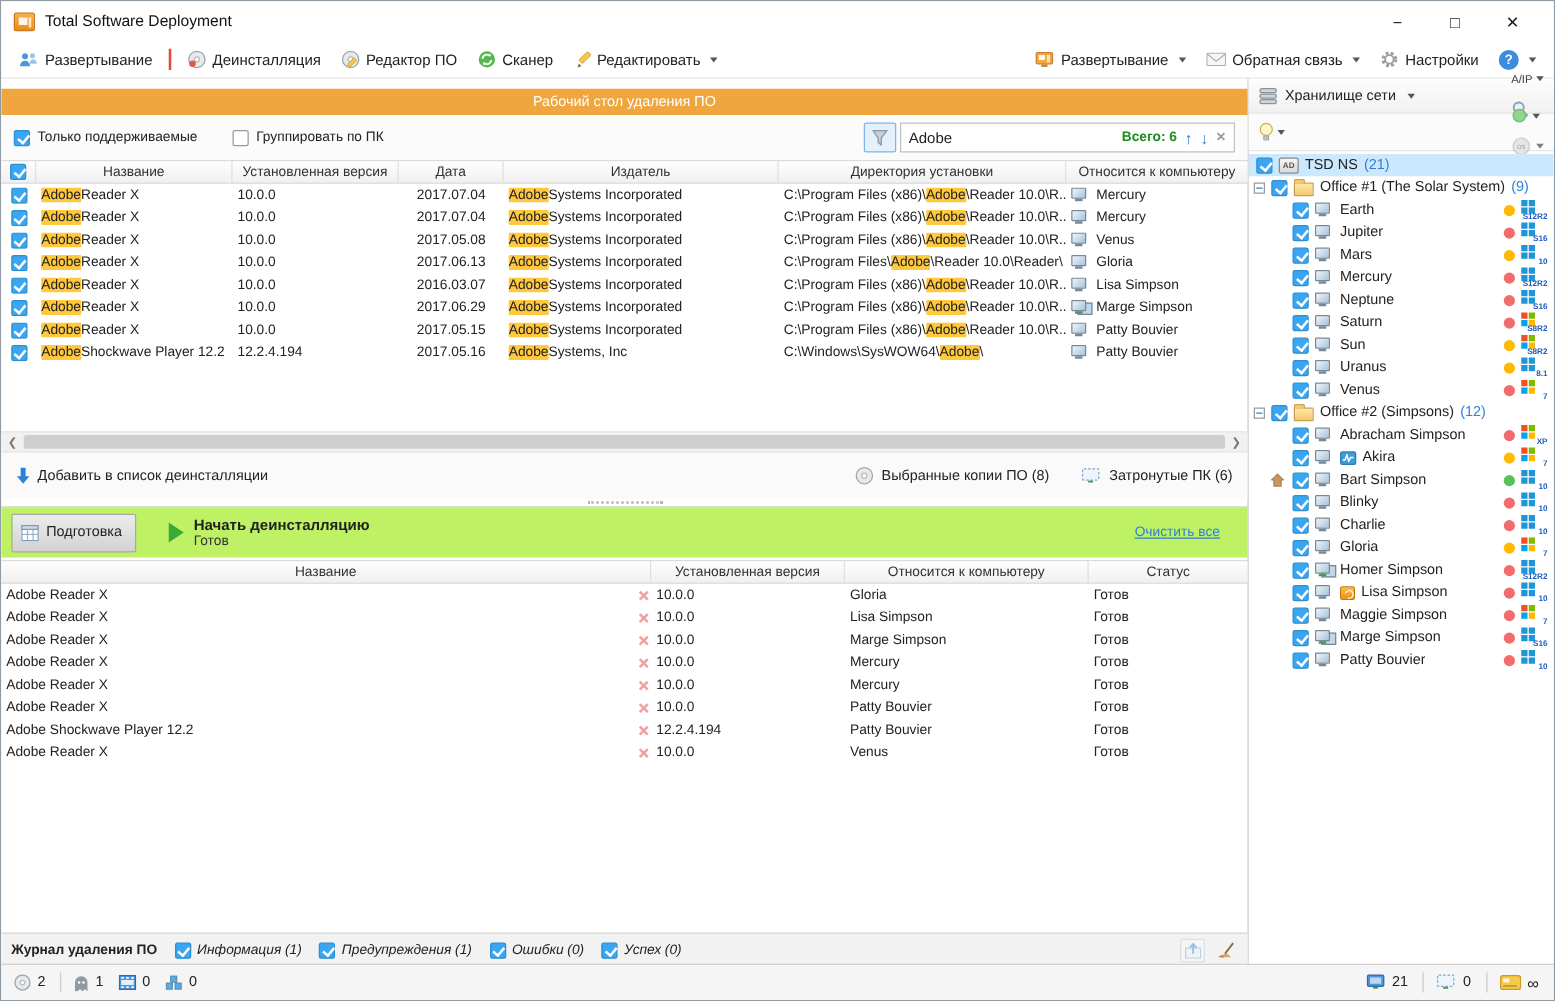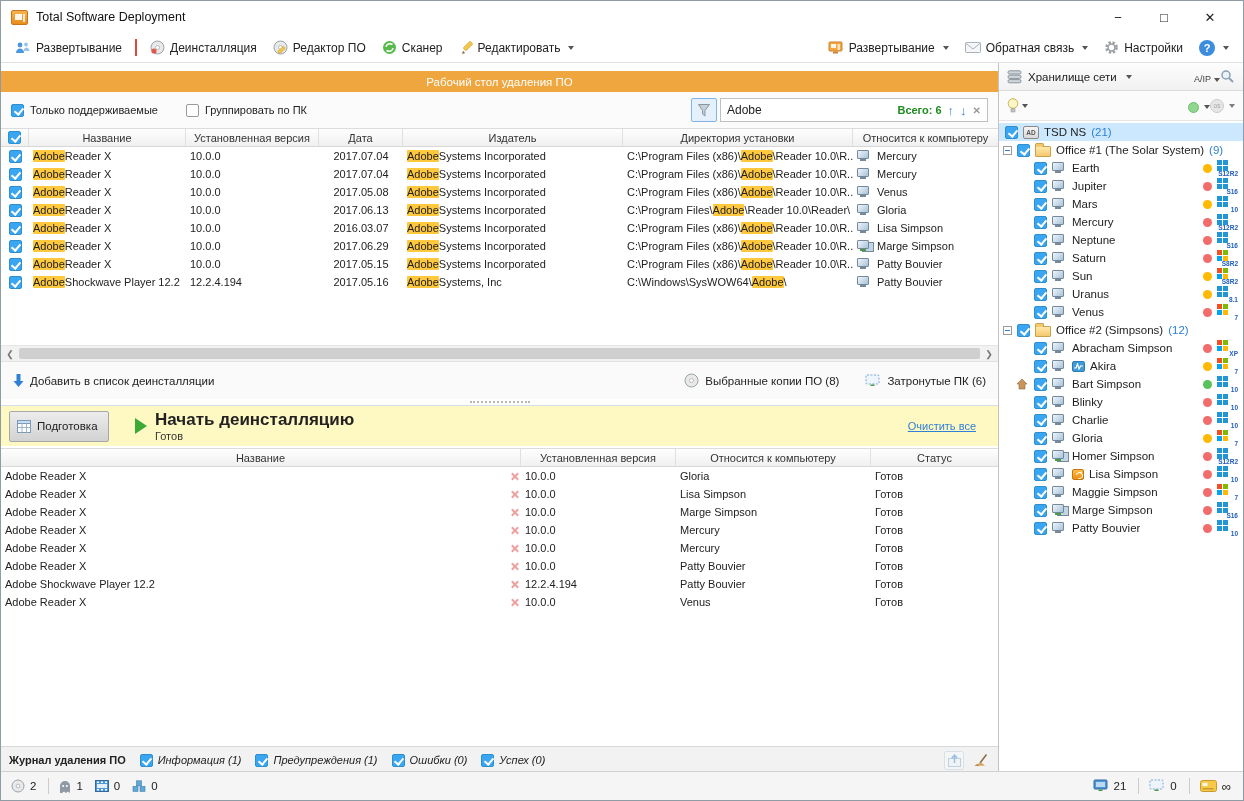--- a/index.html
+++ b/index.html
@@ -82,27 +82,27 @@
   
   .actionbar{position:absolute;top:298px;left:0;right:0;height:38px;background:#fafafa;border-top:1px solid #e2e2e2;
     display:flex;align-items:center;padding:0 12px;gap:6px;}
   .abtn{display:flex;align-items:center;gap:6px;color:#222;font-size:11.5px;}
   .ab-right{margin-left:auto;display:flex;gap:26px;}
 
   .splitter{position:absolute;top:336px;left:0;right:0;height:6px;display:flex;align-items:center;justify-content:center;}
   .splitter i{display:block;width:60px;border-top:2px dotted #b5b5b5;}
 
   
-  .preparebar{position:absolute;top:342px;left:0;right:0;height:41px;background:#fef9c3;border-top:1px solid #d7dee6;
+  .preparebar{position:absolute;top:342px;left:0;right:0;height:41px;background:#bef264;border-top:1px solid #d7dee6;
     display:flex;align-items:center;padding:0 8px;}
   .prepbtn{width:100px;height:31px;background:linear-gradient(#ececec,#d2d2d2);border:1px solid #a8a8a8;border-radius:2px;
     display:flex;align-items:center;gap:6px;padding:0 7px;font-size:11.5px;}
   .playwrap{display:flex;align-items:center;gap:8px;margin-left:26px;}
   .playtri{width:0;height:0;border-top:8px solid transparent;border-bottom:8px solid transparent;border-left:12px solid #3BAA35;}
-  .starttxt b{display:block;font-size:17px;}
+  .starttxt b{display:block;font-size:12px;}
   .starttxt span{font-size:11px;color:#333;}
   .clearall{margin-left:auto;margin-right:14px;color:#2F81D6;text-decoration:underline;}
 
   
   .qhead{position:absolute;top:385px;left:0;right:0;height:19px;display:flex;
     background:linear-gradient(#fefefe,#f0f0f0);border-top:1px solid #dcdcdc;border-bottom:1px solid #d8d8d8;}
   .q-name{width:520px;flex:none;}
   .q-ver{width:155px;flex:none;}
   .q-comp{width:195px;flex:none;}
   .q-status{flex:1;}
@@ -127,21 +127,21 @@
   .statusbar{position:absolute;bottom:0;left:0;right:0;height:29px;background:#f5f5f5;border-top:1px solid #d0d0d0;
     display:flex;align-items:center;padding:0 10px;}
   .sbitem{display:flex;align-items:center;gap:5px;margin-right:12px;font-size:11.5px;}
   .sbsep{width:1px;height:16px;background:#ccc;margin:0 10px 0 0;}
   .sbright{margin-left:auto;display:flex;align-items:center;}
 
   
   .nethead{height:28px;display:flex;align-items:center;padding:0 8px;gap:6px;background:linear-gradient(#fdfdfd,#f1f1f1);
     border-bottom:1px solid #dcdcdc;font-size:11.5px;}
   .netfilters{height:30px;display:flex;align-items:center;padding:0 8px;gap:4px;background:#fbfbfb;border-bottom:1px solid #e6e6e6;}
-  .nf-right{margin-left:auto;display:flex;align-items:flex-end;gap:0;}
+  .nf-right{margin-left:auto;display:flex;align-items:flex-start;gap:12px;flex-direction:column;}
   .greendot{width:11px;height:11px;border-radius:50%;background:#90D690;border:1px solid #6cbf6c;}
   .osdisc{width:14px;height:14px;border-radius:50%;background:#e0e0e0;border:1px solid #bbb;color:#888;
     font-size:6.5px;display:flex;align-items:center;justify-content:center;}
   .sortip{font-size:9px;color:#444;line-height:1;}
   .tree{position:absolute;top:60px;left:0;right:0;bottom:2px;overflow:hidden;}
   .tnode{height:18px;display:flex;align-items:center;gap:5px;padding-right:5px;font-size:11.5px;}
   .tnode.root{padding-left:6px;justify-content:flex-end;}
   .tnode.group{padding-left:4px;}
   .tnode.pc{padding-left:15px;}
   .tnode.sel{background:#CBE8FF;}

